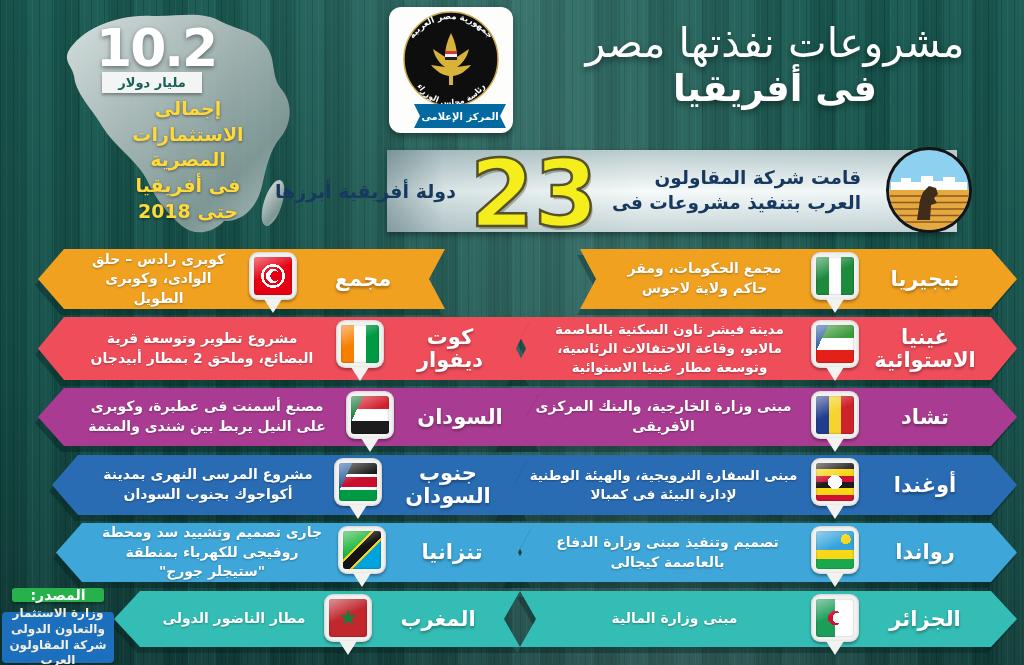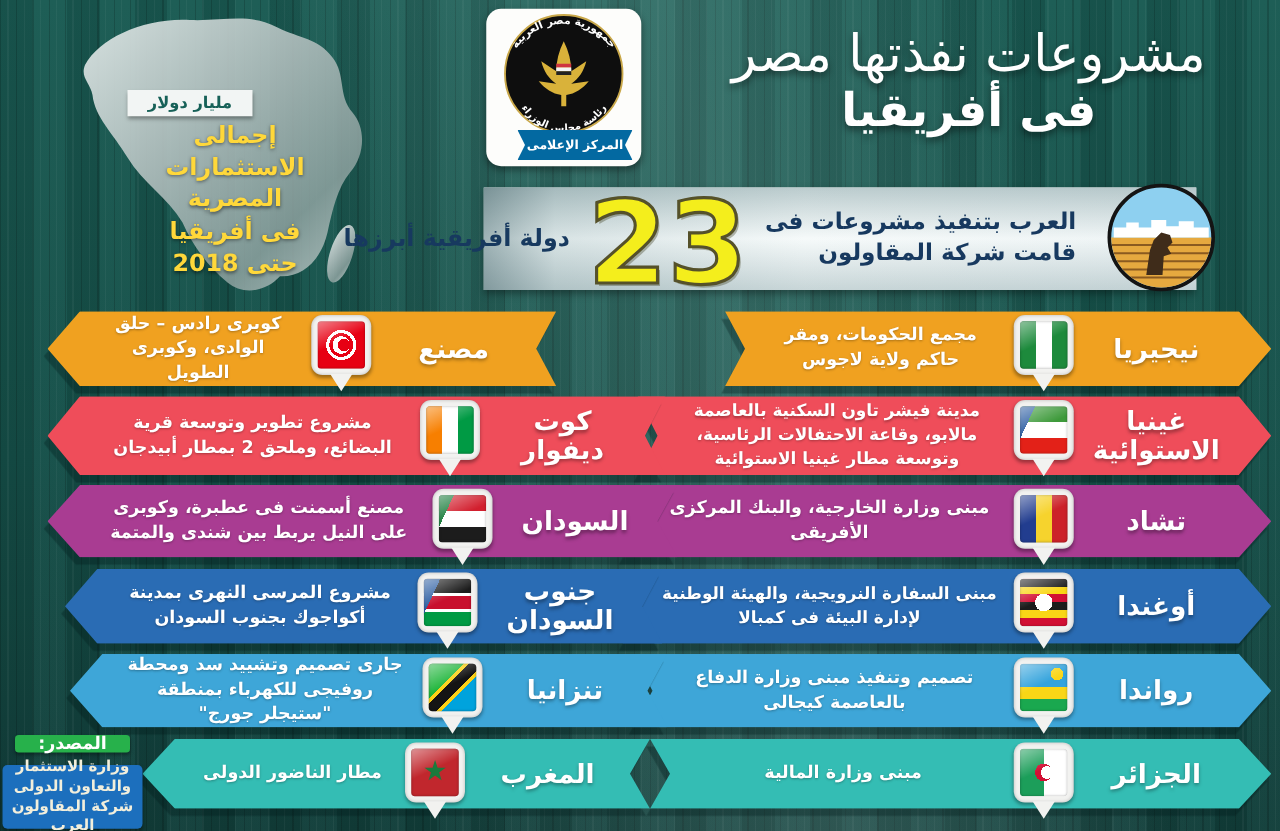--- a/index.html
+++ b/index.html
@@ -129,20 +129,21 @@
         <stop offset="0" stop-color="#dfe7e6" stop-opacity="0.95"></stop>
         <stop offset="0.45" stop-color="#aebcbb" stop-opacity="0.9"></stop>
         <stop offset="0.75" stop-color="#8ea2a0" stop-opacity="0.85"></stop>
         <stop offset="1" stop-color="#c4d0cf" stop-opacity="0.9"></stop>
       </linearGradient>
     </defs>
     <path fill="url(#cloud)" d="M38,52 C50,30 86,14 122,16 C150,17 170,10 192,22 C210,31 224,30 236,46 C247,60 240,76 252,90 C263,103 262,124 250,138 C240,150 236,168 232,186 C227,208 212,222 194,221 C182,234 164,236 152,226 C136,213 124,196 116,178 C104,158 84,146 72,126 C60,106 46,94 44,76 C42,66 34,62 38,52 Z"></path>
     <ellipse fill="url(#cloud)" cx="243" cy="203" rx="9" ry="24" transform="rotate(18 243 203)"></ellipse>
   </svg>
 
+  <div class="stat-amount">10.2</div>
   <div class="stat-unit">مليار دولار</div>
   <div class="stat-desc">
     <div>إجمالى</div>
     <div>الاستثمارات</div>
     <div>المصرية</div>
     <div>فى أفريقيا</div>
     <div>حتى 2018</div>
   </div>
 
   <div class="emblem-card">
@@ -167,22 +168,22 @@
   </div>
 
   <div class="main-title">
     <div class="t1">مشروعات نفذتها مصر</div>
     <div class="t2">فى أفريقيا</div>
   </div>
 
   <div class="count-banner">
     <div class="cb-inner">
       <div class="cb-intro">
+        <div>قامت شركة المقاولون</div>
         <div>العرب بتنفيذ مشروعات فى</div>
-        <div>قامت شركة المقاولون</div>
       </div>
       <div class="cb-number">23</div>
       <div class="cb-suffix">دولة أفريقية أبرزها</div>
     </div>
     <svg class="ac-logo" viewBox="0 0 88 88">
       <defs>
           <clipPath id="acclip">
             <circle cx="44" cy="44" r="40"></circle>
           </clipPath>
         </defs>
@@ -207,21 +208,21 @@
         </div>
       <div class="desc">مجمع الحكومات، ومقر حاكم ولاية لاجوس</div>
     </div>
   </div>
 
   <div class="row left r1">
     <div class="shape-wrap">
         <div class="shape" style="background: rgb(240, 161, 32);"></div>
       </div>
     <div class="content">
-      <div class="country">مصنع</div>
+      <div class="country">مجمع</div>
       <div class="pin">
           <div class="flag flag-tunisia"></div>
         </div>
       <div class="desc">كوبرى رادس – حلق الوادى، وكوبرى الطويل</div>
     </div>
   </div>
 
   <div class="row right r2">
     <div class="shape-wrap">
         <div class="shape" style="background: rgb(239, 77, 90);"></div>

